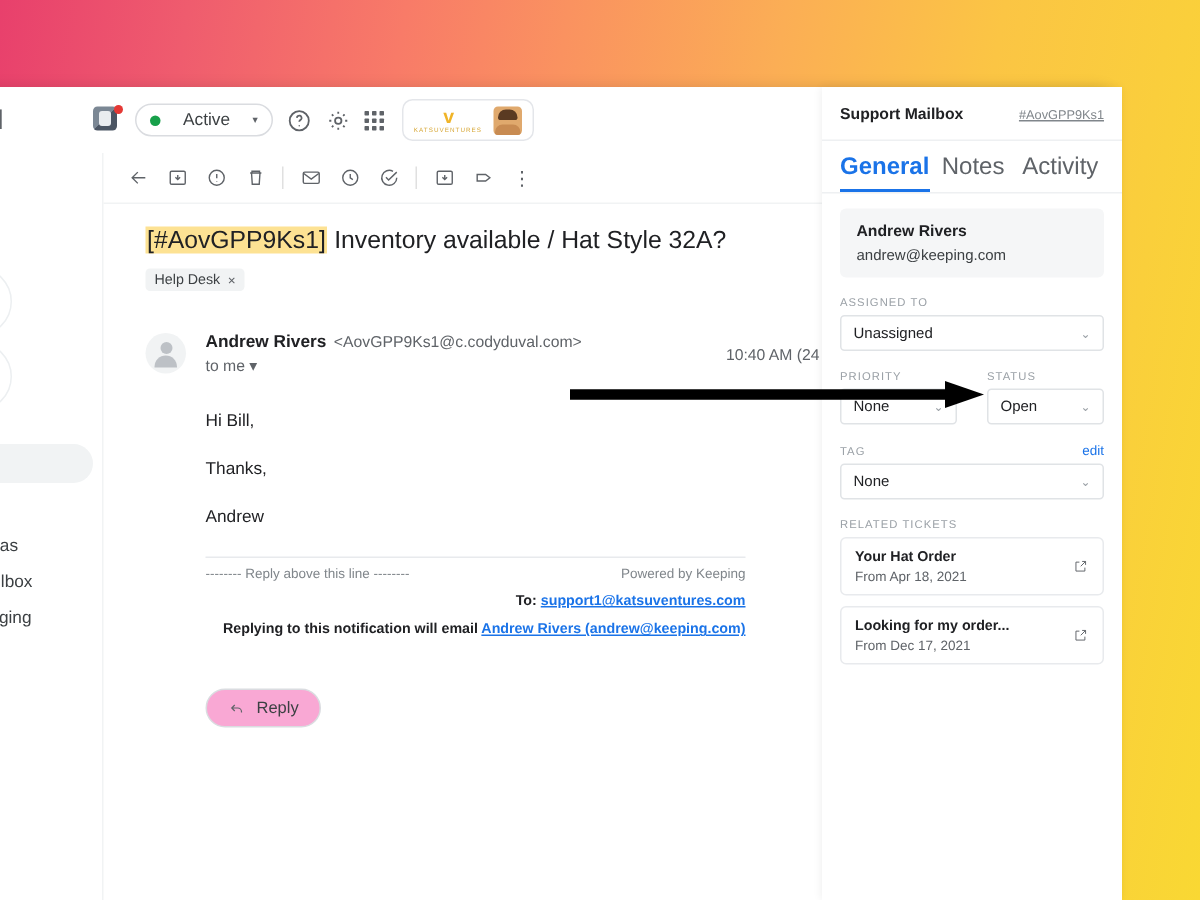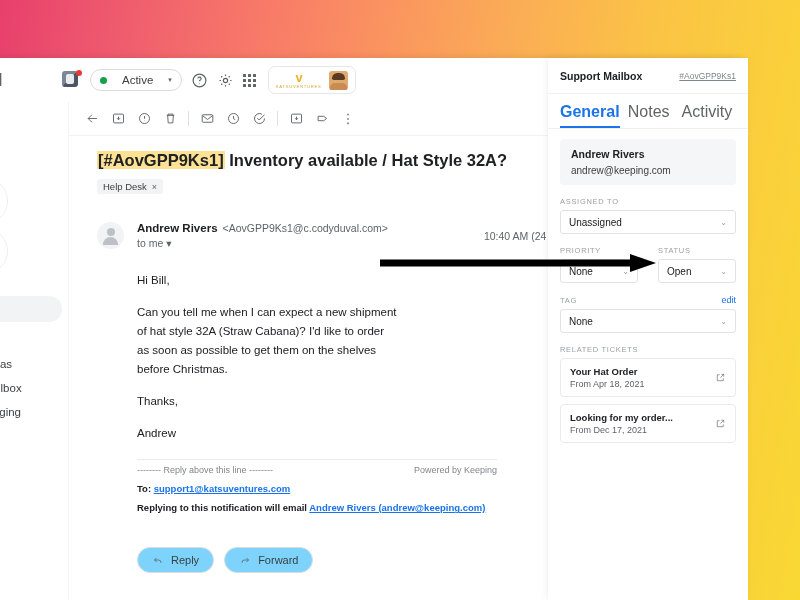--- a/index.html
+++ b/index.html
@@ -138,21 +138,21 @@
   }
   .tb-ic svg { width: 15px; height: 15px; fill: none; stroke: #5f6368; stroke-width: 1.5; }
   .tb-sep { width: 1px; height: 15px; background: #e0e0e0; margin: 0 5px; }
   .pager { margin-left: auto; display: flex; align-items: center; gap: 2px; }
   .pager-txt { font-size: 11px; color: #5f6368; margin-right: 6px; }
   .pager-arrow { font-size: 14px; color: #9aa0a6; width: 20px; text-align: center; cursor: pointer; }
 
   .msg-scroll { padding: 14px 18px 0 28px; }
   .subject-row { display: flex; align-items: flex-start; }
   .subject {
-    font-size: 16.5px; color: #202124; font-weight: 700; line-height: 1.3; flex: 1;
+    font-size: 16.5px; color: #202124; font-weight: 400; line-height: 1.3; flex: 1;
   }
   .subject mark { background: #fde293; color: #202124; padding: 0 1px; }
   .subj-actions { display: flex; gap: 13px; padding-top: 5px; }
   .subj-actions svg { width: 14px; height: 14px; fill: none; stroke: #5f6368; stroke-width: 1.5; cursor: pointer; }
   .label-chip {
     display: inline-flex; align-items: center; gap: 5px;
     background: #f1f3f4; border-radius: 3px; height: 15px;
     padding: 0 6px; font-size: 9.5px; color: #3c4043; margin-top: 8px;
   }
   .chip-x { color: #5f6368; font-size: 9px; cursor: pointer; }
@@ -182,30 +182,30 @@
 
   .body-text { margin: 22px 0 0 40px; font-size: 11.5px; color: #202124; line-height: 1.65; max-width: 260px; }
   .body-text p { margin-bottom: 13px; }
 
   .sig-block { margin: 16px 0 0 40px; max-width: 360px; }
   .sig-top {
     display: flex; justify-content: space-between; align-items: center;
     border-top: 1px solid #e8eaed; padding-top: 5px;
     font-size: 9px; color: #80868b;
   }
-  .sig-line { margin-top: 8px; font-size: 9.5px; color: #202124; font-weight: 700; }
+  .sig-line { margin-top: 8px; font-size: 9.5px; color: #202124; font-weight: 700; text-align: right; }
   .sig-line a { color: #1a73e8; }
   .sig-line a.u { text-decoration: underline; }
 
   .rf-row { display: flex; gap: 10px; margin: 34px 0 0 40px; }
   .rf-btn {
     display: flex; align-items: center; gap: 7px;
     border: 1px solid #dadce0; border-radius: 15px;
     height: 26px; padding: 0 14px; font-size: 11px; color: #3c4043;
-    background: #7dd3fc; cursor: pointer;
+    background: #f9a8d4; cursor: pointer;
   }
   .rf-btn svg { width: 12px; height: 12px; fill: none; stroke: #5f6368; stroke-width: 1.6; }
 
   
   .app-rail {
     width: 34px; flex: none; border-left: 1px solid #f1f3f4;
     display: flex; flex-direction: column; align-items: center;
     padding-top: 10px; gap: 14px;
   }
   .rail-ic { width: 19px; height: 19px; border-radius: 3px; cursor: pointer; flex: none; }
@@ -472,21 +472,20 @@
             </svg>
             <svg viewBox="0 0 24 24">
               <path d="M9 8L5 12l4 4M5 12h8a5 5 0 015 5v1"></path>
             </svg>
             <span class="kebab">⋮</span>
           </div>
         </div>
 
         <div class="body-text">
           <p>Hi Bill,</p>
-          <p>Can you tell me when I can expect a new shipment of hat style 32A (Straw Cabana)? I'd like to order as soon as possible to get them on the shelves before Christmas.</p>
           <p>Thanks,</p>
           <p>Andrew</p>
         </div>
 
         <div class="sig-block">
           <div class="sig-top">
             <span>-------- Reply above this line --------</span>
             <span>Powered by Keeping</span>
           </div>
           <div class="sig-line">
@@ -497,26 +496,20 @@
             <span>Replying to this notification will email </span><a href="#" class="u">Andrew Rivers (andrew@keeping.com)</a>
           </div>
         </div>
 
         <div class="rf-row">
           <div class="rf-btn">
             <svg viewBox="0 0 24 24">
               <path d="M9 8L5 12l4 4M5 12h8a5 5 0 015 5v1"></path>
             </svg>
             <span>Reply</span>
-          </div>
-          <div class="rf-btn">
-            <svg viewBox="0 0 24 24">
-              <path d="M15 8l4 4-4 4M19 12h-8a5 5 0 00-5 5v1"></path>
-            </svg>
-            <span>Forward</span>
           </div>
         </div>
       </div>
     </div>
 
     <div class="app-rail">
       <div class="rail-sel">
         <div class="k-mark">K</div>
       </div>
       <div class="rail-ic cal-ic">

